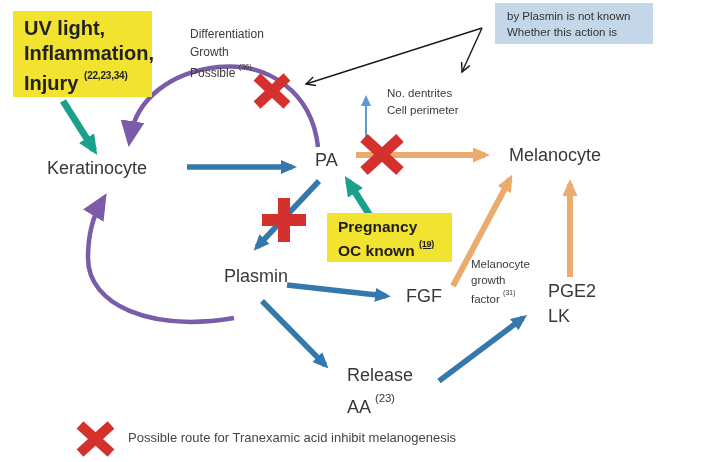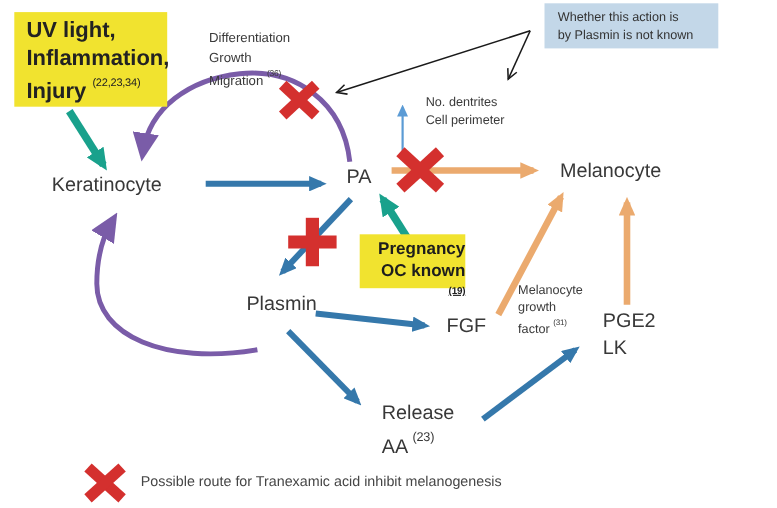--- a/index.html
+++ b/index.html
@@ -9,22 +9,22 @@
   }
   .layer{position:absolute;left:0;top:0;}
   .txt{position:absolute;white-space:nowrap;}
   .big{font-size:18px;color:#383838;}
   .small{font-size:11.5px;line-height:17px;color:#3a3a3a;}
   sup.cit{font-size:0.64em;position:relative;top:-0.35em;letter-spacing:-0.2px;}
   .box-yellow{position:absolute;background:var(--yellow-box,#f1e32f);}
   .box-blue{position:absolute;background:var(--blue-box,#c3d7e8);}
   #uv-box{left:13px;top:11px;width:139px;height:86px;padding:5px 0 13px 11px;box-sizing:border-box;}
   #uv-box .line{font-size:20px;font-weight:600;line-height:25px;color:#222;}
-  #uv-box sup.cit{font-size:10px;font-weight:400;}
-  #pregnancy-box{left:327px;top:213px;width:96px;height:49px;padding:4px 0 0 11px;box-sizing:border-box;text-align:right;}
+  #uv-box sup.cit{font-size:10px;font-weight:700;}
+  #pregnancy-box{left:327px;top:213px;width:125px;height:49px;padding:4px 0 0 11px;box-sizing:border-box;}
   #pregnancy-box .line{font-size:15.5px;font-weight:700;line-height:20px;color:#1d1d1d;}
   #pregnancy-box sup.cit{font-size:9px;text-decoration:underline;}
   #note-box{left:495px;top:3px;width:158px;height:41px;padding:5px 0 0 12px;box-sizing:border-box;}
   #note-box .line{font-size:11.5px;line-height:16px;color:#333;}
   #differentiation{left:190px;top:25px;font-size:12px;line-height:18px;}
   #dentrites{left:387px;top:85px;}
   #keratinocyte{left:47px;top:158px;}
   #pa{left:315px;top:150px;}
   #melanocyte{left:509px;top:145px;}
   #further-induce{left:127px;top:251px;}
@@ -104,26 +104,26 @@
 
   <div class="box-yellow" id="uv-box">
     <div class="line">UV light,</div>
     <div class="line">Inflammation,</div>
     <div class="line"><span>Injury</span> <sup class="cit">(22,23,34)</sup></div>
   </div>
 
   <div class="txt small" id="differentiation">
     <div>Differentiation</div>
     <div>Growth</div>
-    <div><span>Migration</span> <sup class="cit">(36)</sup></div>
+    <div><span>Possible</span> <sup class="cit">(36)</sup></div>
   </div>
 
   <div class="box-blue" id="note-box">
+    <div class="line">by Plasmin is not known</div>
     <div class="line">Whether this action is</div>
-    <div class="line">by Plasmin is not known</div>
   </div>
 
   <div class="txt small" id="dentrites">
     <div>No. dentrites</div>
     <div>Cell perimeter</div>
   </div>
 
   <div class="txt big" id="keratinocyte">Keratinocyte</div>
   <div class="txt big" id="pa">PA</div>
   <div class="txt big" id="melanocyte">Melanocyte</div>

